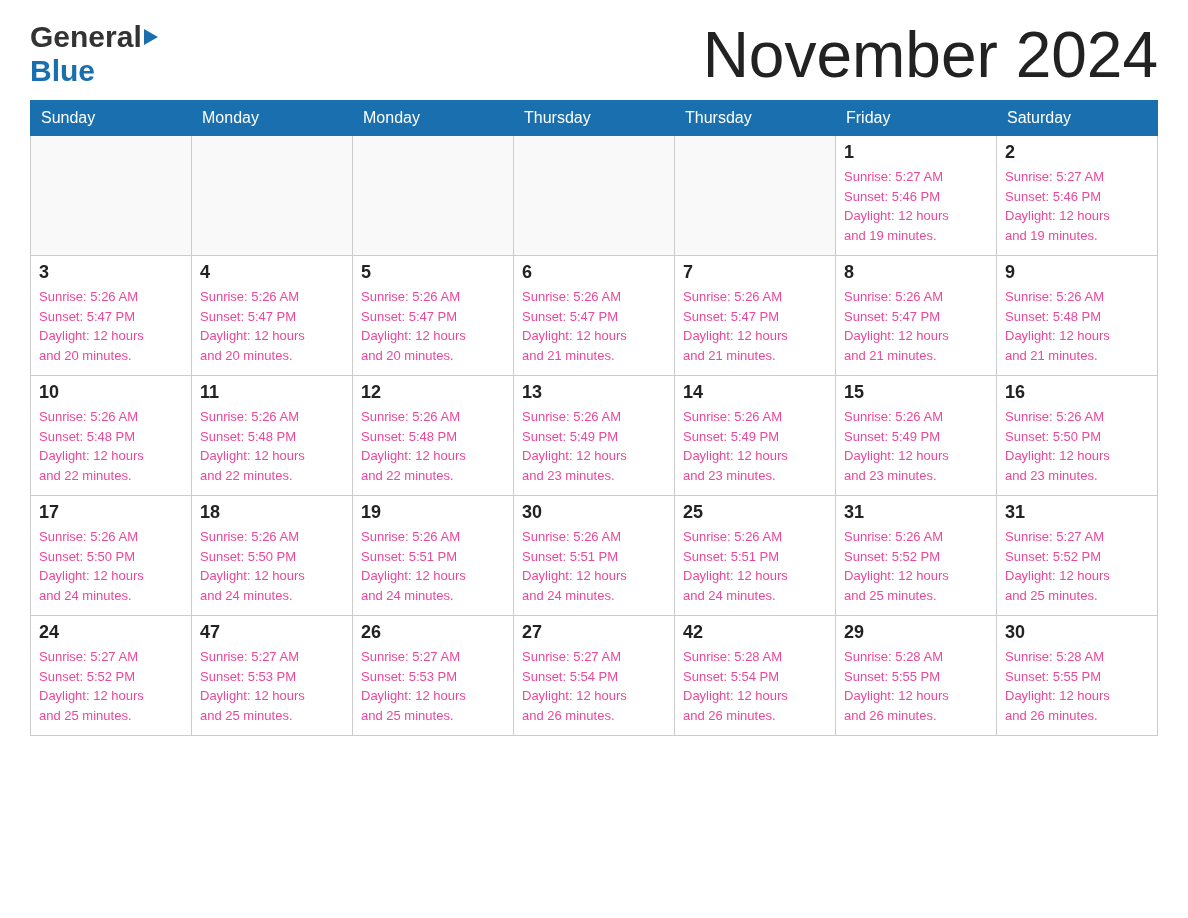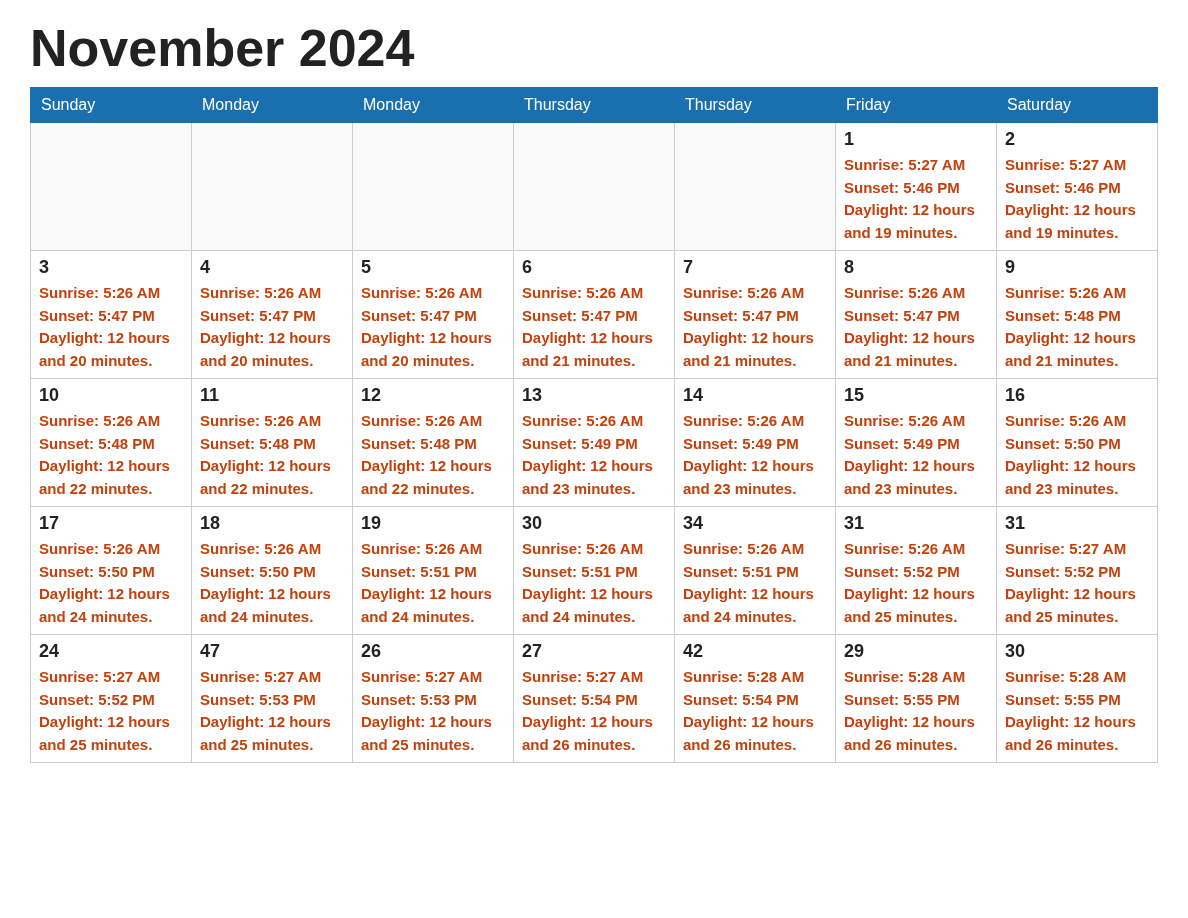--- a/index.html
+++ b/index.html
@@ -22,22 +22,22 @@
       align-items: flex-start;
     }
     .logo-row {
       display: flex;
       align-items: center;
     }
     .title-block {
       text-align: right;
     }
     .title-block h1 {
-      font-size: 52px;
-      font-weight: bold;
+      font-size: 64px;
+      font-weight: normal;
       color: #222;
       line-height: 1.1;
     }
     .title-block h2 {
       font-size: 22px;
       font-weight: normal;
       color: #444;
     }
     .calendar {
       width: 100%;
@@ -68,24 +68,23 @@
       background: #f9f9f9;
     }
     .day-number {
       font-size: 18px;
       font-weight: bold;
       color: #222;
       margin-bottom: 4px;
       display: block;
     }
     .day-info {
-      font-size: 15px;
-      color: #c2410c;
+      font-size: 13px;
+      color: #ec4899;
       line-height: 1.5;
-      font-weight: bold;
     }
     .logo-combined {
       font-size: 30px;
       font-weight: bold;
     }
     .logo-combined .general-part { color: #333; }
     .logo-arrow {
       display: inline-block;
       width: 0;
       height: 0;
@@ -95,20 +94,30 @@
       margin-left: 2px;
       vertical-align: middle;
       position: relative;
       top: -2px;
     }
   </style>
 </head>
 <body>
 
 <div class="header">
+  <div class="logo">
+    <div class="logo-row">
+      <span class="logo-combined">
+        <span class="general-part">General</span><span class="logo-arrow"></span>
+      </span>
+    </div>
+    <div>
+      <span style="font-size:30px; font-weight:bold; color:#1a6faf;">Blue</span>
+    </div>
+  </div>
   <div class="title-block">
     <h1>November 2024</h1>
   </div>
 </div>
 
 <table class="calendar">
   <thead>
     <tr>
     <th>Sunday</th>
         <th>Monday</th>
@@ -206,21 +215,21 @@
         </td>
         <td>
           <span class="day-number">19</span>
           <div class="day-info">Sunrise: 5:26 AM<br>Sunset: 5:51 PM<br>Daylight: 12 hours<br>and 24 minutes.</div>
         </td>
         <td>
           <span class="day-number">30</span>
           <div class="day-info">Sunrise: 5:26 AM<br>Sunset: 5:51 PM<br>Daylight: 12 hours<br>and 24 minutes.</div>
         </td>
         <td>
-          <span class="day-number">34</span>
+          <span class="day-number">25</span>
           <div class="day-info">Sunrise: 5:26 AM<br>Sunset: 5:51 PM<br>Daylight: 12 hours<br>and 24 minutes.</div>
         </td>
         <td>
           <span class="day-number">31</span>
           <div class="day-info">Sunrise: 5:26 AM<br>Sunset: 5:52 PM<br>Daylight: 12 hours<br>and 25 minutes.</div>
         </td>
         <td>
           <span class="day-number">31</span>
           <div class="day-info">Sunrise: 5:27 AM<br>Sunset: 5:52 PM<br>Daylight: 12 hours<br>and 25 minutes.</div>
         </td>

